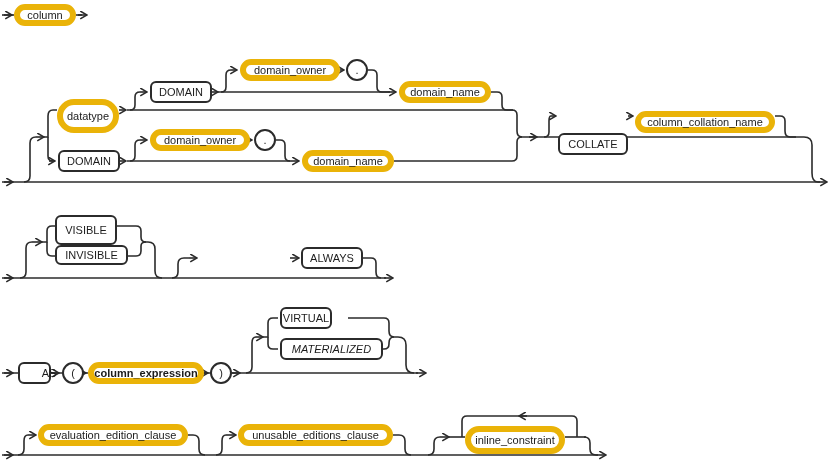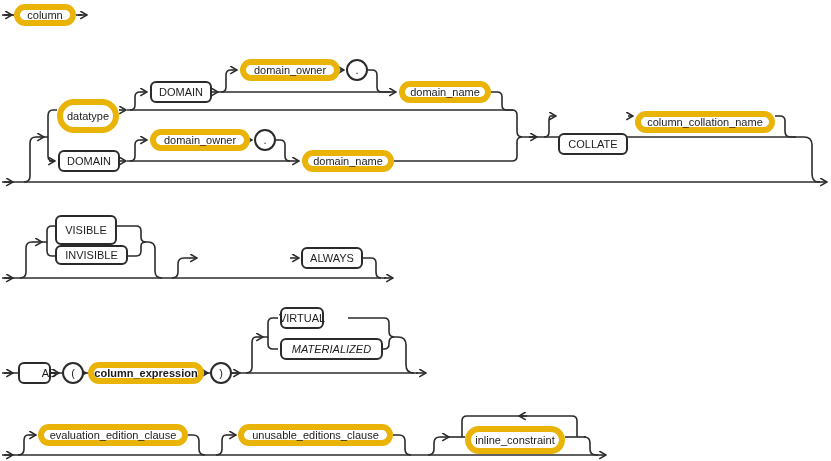--- a/index.html
+++ b/index.html
@@ -152,20 +152,20 @@
   <div class="node oval" style="left:635px;top:111px;width:140px;height:22px;">column_collation_name</div>
 
   <div class="node kw" style="left:55px;top:215px;width:62px;height:30px;">VISIBLE</div>
   <div class="node kw" style="left:55px;top:245px;width:73px;height:20px;">INVISIBLE</div>
   <div class="node kw" style="left:301px;top:247px;width:62px;height:22px;">ALWAYS</div>
 
   <div class="node kw" style="left:18px;top:362px;width:30px;height:22px;padding-left:29px;">AS</div>
   <div class="node circ" style="left:62px;top:362px;width:22px;height:22px;">(</div>
   <div class="node oval" style="left:88px;top:362px;width:116px;height:22px;font-weight:bold;">column_expression</div>
   <div class="node circ" style="left:210px;top:362px;width:22px;height:22px;">)</div>
-  <div class="node kw" style="left:280px;top:307px;width:44px;height:22px;">VIRTUAL</div>
+  <div class="node kw" style="left:280px;top:307px;width:52px;height:22px;">VIRTUAL</div>
   <div class="node kw" style="left:280px;top:338px;width:103px;height:22px;font-style:italic;">MATERIALIZED</div>
 
   <div class="node oval" style="left:38px;top:424px;width:150px;height:22px;">evaluation_edition_clause</div>
   <div class="node oval" style="left:238px;top:424px;width:155px;height:22px;">unusable_editions_clause</div>
   <div class="node oval" style="left:465px;top:426px;width:100px;height:28px;">inline_constraint</div>
 
 </div>
 
 </body></html>

